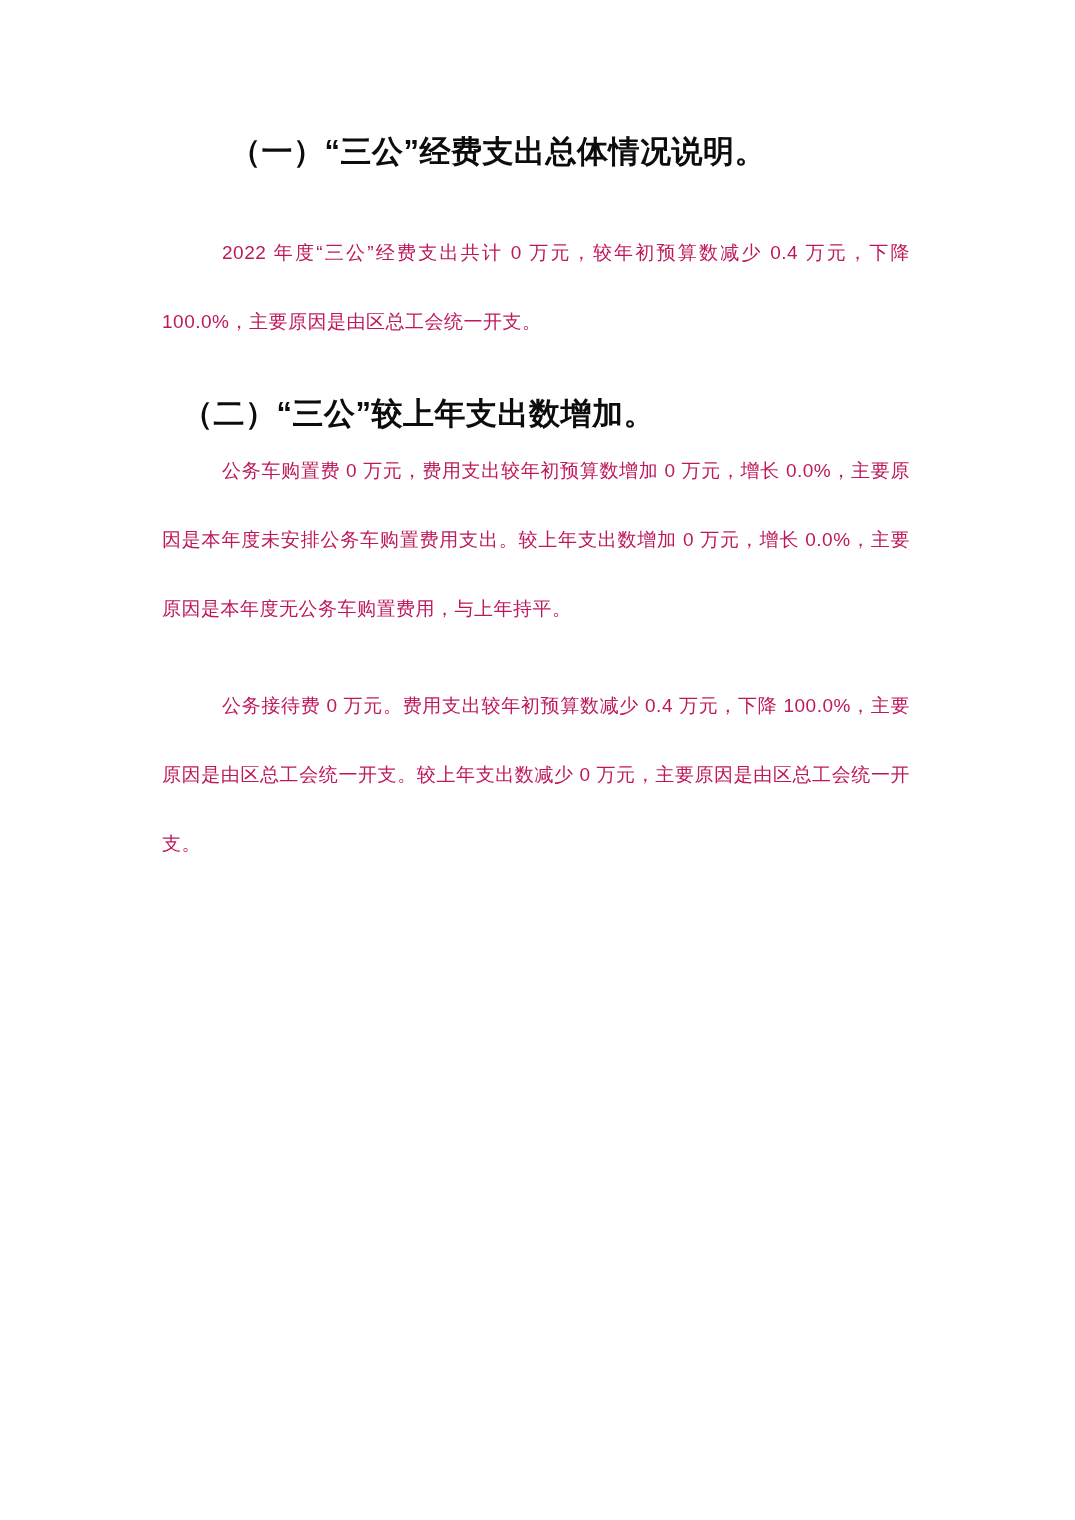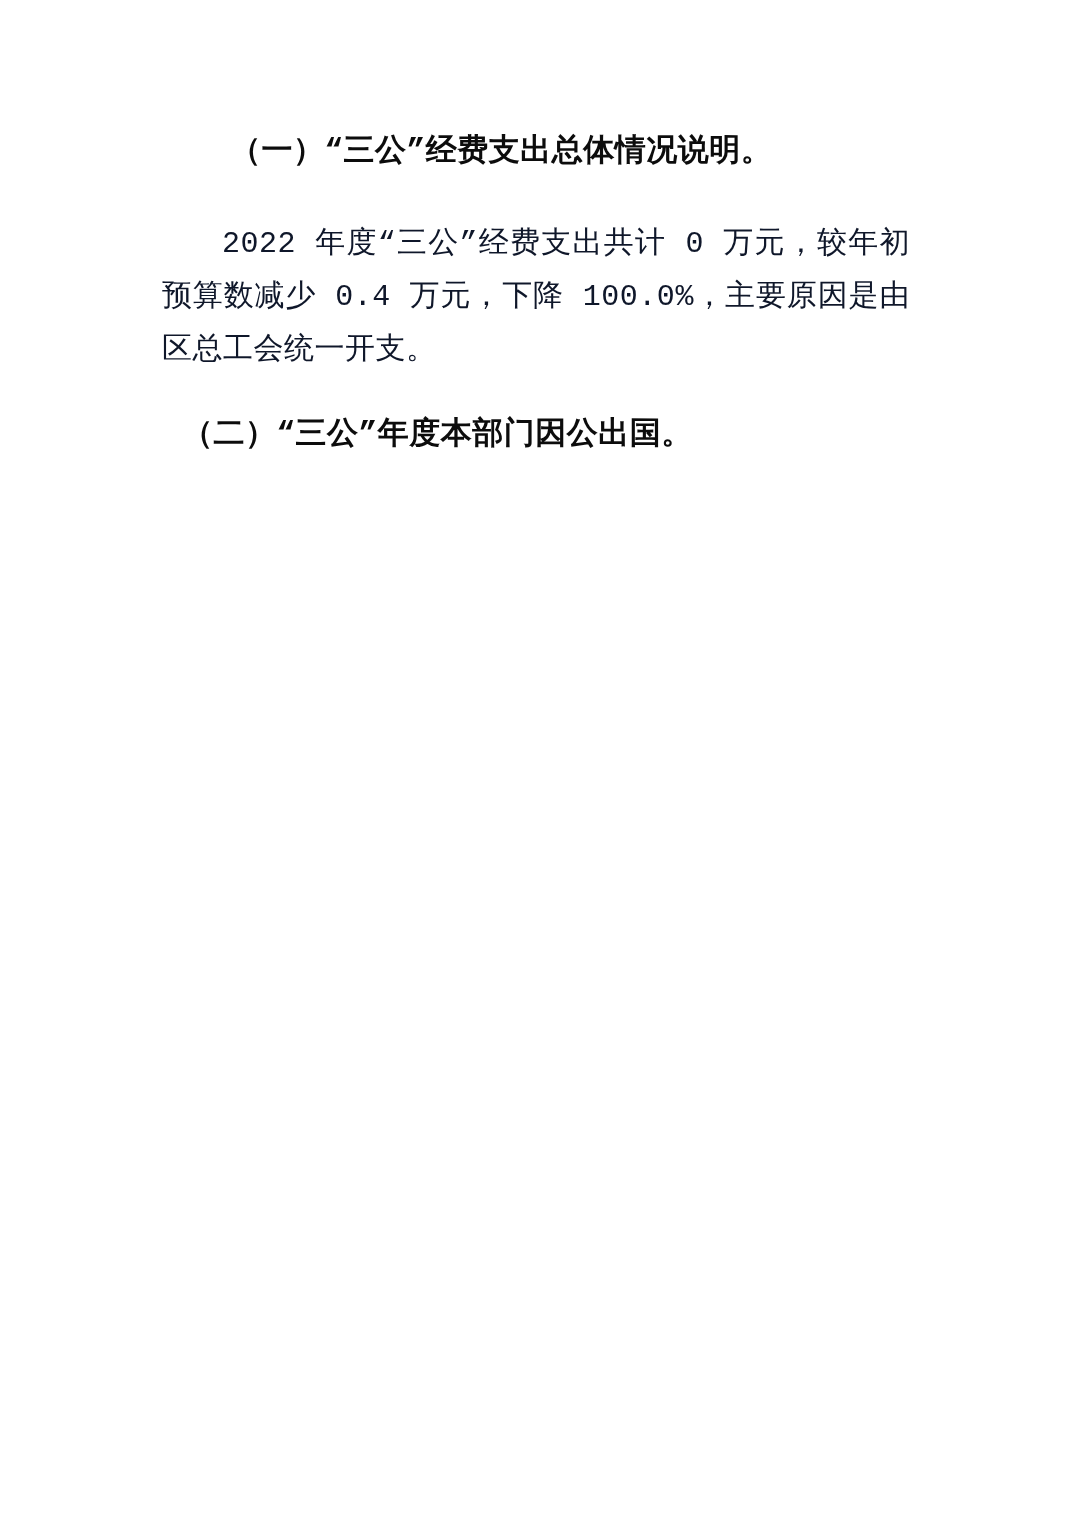--- a/index.html
+++ b/index.html
@@ -7,21 +7,21 @@
   html, body {
     background: #ffffff;
   }
 
   .page {
     position: relative;
     width: 1075px;
     height: 1520px;
     background: #ffffff;
     overflow: hidden;
-    font-family: Liberation Mono, monospace;
+    font-family: Liberation Sans, sans-serif;
     color: #111111;
   }
 
   .content {
     position: absolute;
     top: 0;
     left: 162px;
     width: 748px;
     padding-top: 130px;
   }
@@ -39,26 +39,26 @@
     margin-left: 68px;
     margin-bottom: 0;
   }
 
   .heading-2 {
     margin-left: 20px;
     margin-top: 36px;
   }
 
   .doc-para {
-    font-size: 30px;
-    line-height: 53px;
+    font-size: 19px;
+    line-height: 69px;
     text-align: justify;
     text-indent: 60px;
     letter-spacing: 0.5px;
-    color: #0f172a;
+    color: #be185d;
     font-weight: normal;
   }
 
   .para-1 {
     margin-top: 44px;
   }
 
   .para-2 {
     margin-top: 42px;
   }
@@ -78,20 +78,22 @@
 </head>
 <body>
 
 <div class="page">
   <div class="content">
 
     <h3 class="doc-heading heading-1">（一）“三公”经费支出总体情况说明。</h3>
 
     <p class="doc-para para-1">2022 年度“三公”经费支出共计 0 万元，较年初预算数减少 0.4 万元，下降 100.0%，主要原因是由区总工会统一开支。</p>
 
-    <h3 class="doc-heading heading-2">（二）“三公”年度本部门因公出国。</h3>
+    <h3 class="doc-heading heading-2">（二）“三公”较上年支出数增加。</h3>
 
 
+    <p class="doc-para para-3">公务车购置费 0 万元，费用支出较年初预算数增加 0 万元，增长 0.0%，主要原因是本年度未安排公务车购置费用支出。较上年支出数增加 0 万元，增长 0.0%，主要原因是本年度无公务车购置费用，与上年持平。</p>
 
 
+    <p class="doc-para para-5">公务接待费 0 万元。费用支出较年初预算数减少 0.4 万元，下降 100.0%，主要原因是由区总工会统一开支。较上年支出数减少 0 万元，主要原因是由区总工会统一开支。</p>
 
   </div>
 </div>
 
 </body></html>

